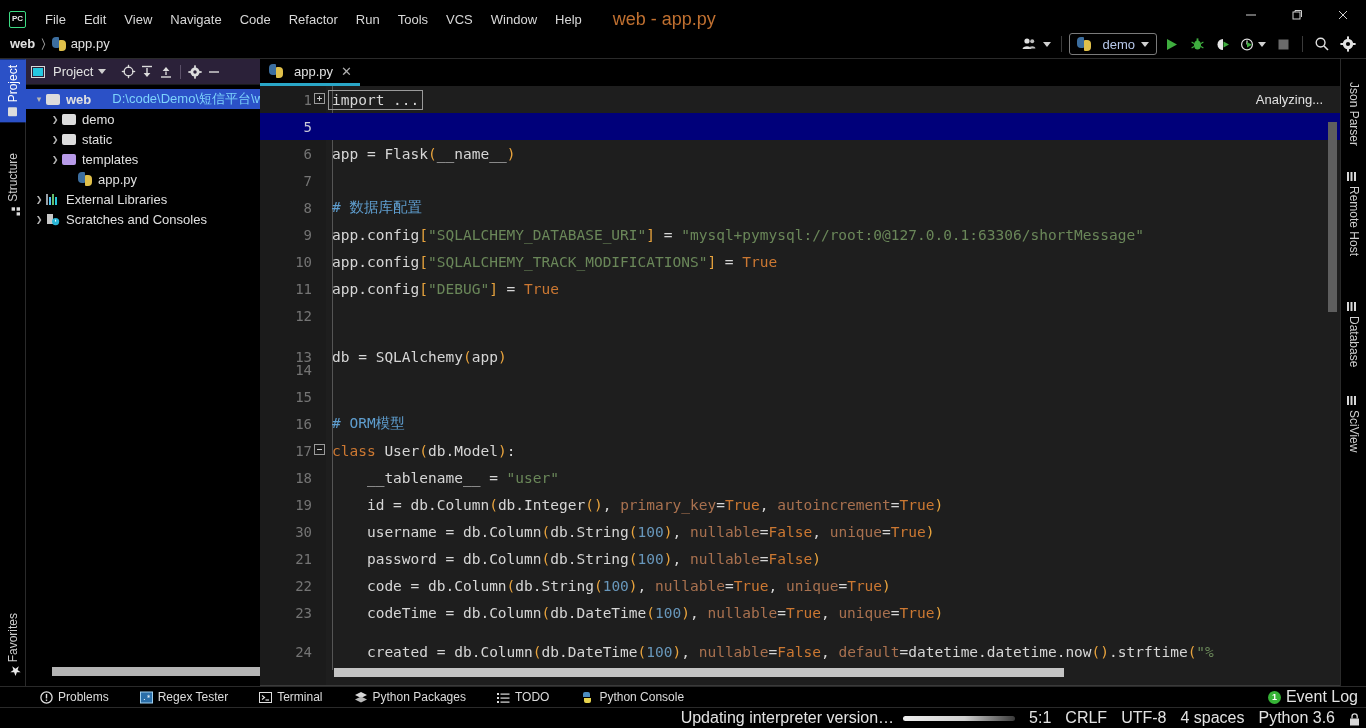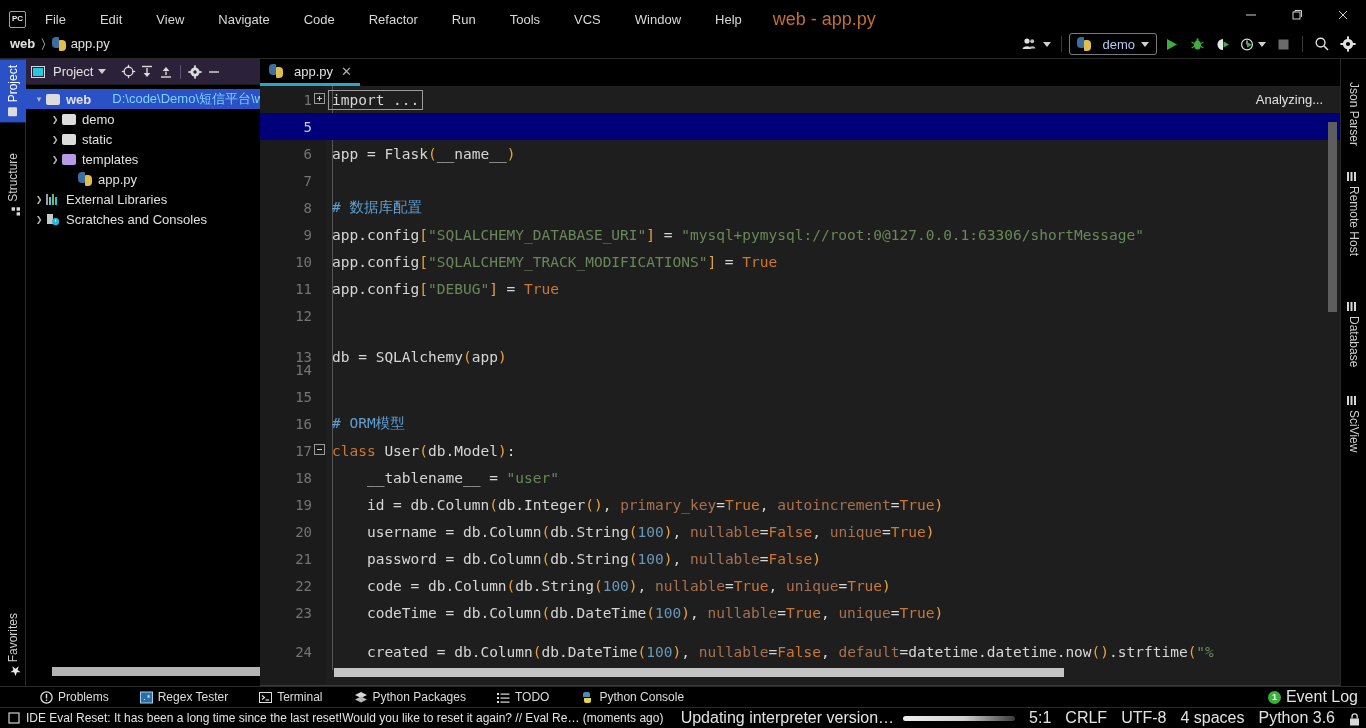--- a/index.html
+++ b/index.html
@@ -16,21 +16,21 @@
     position: absolute; left: 0; top: 0; width: 1366px; height: 40px;
     background: #000; display: flex; align-items: center;
     border-bottom: 1px solid #1b1b1b;
   }
   .pc-logo {
     width: 17px; height: 17px; margin-left: 9px; margin-right: 10px;
     border: 1.5px solid #3ddc84; border-radius: 2px;
     color: #e8e8e8; font-size: 8px; line-height: 14px; text-align: center;
     font-family: "Liberation Sans", sans-serif; font-weight: bold;
   }
-  .menu { display: flex; align-items: flex-end; gap: 16px; }
+  .menu { display: flex; align-items: flex-end; gap: 0px; }
   .menu-item {
     color: #d8d8d8; font-size: 13px; padding: 3px 9px; cursor: default;
     white-space: nowrap;
   }
   .win-title { color: #c07030; font-size: 18px; margin-left: 22px; white-space: nowrap; }
   .win-ctrls { position: absolute; right: 0; top: 0; height: 29px; display: flex; }
   .win-btn {
     width: 46px; height: 29px; color: #cfcfcf; font-size: 14px;
     display: flex; align-items: center; justify-content: center;
   }
@@ -551,21 +551,21 @@
             <span class="ln">18</span>
             <span class="fold"></span>
             <span class="code"><span class="dim">    __tablename__ = </span><span class="str">"user"</span></span>
           </div>
           <div class="line" style="top: 405px;">
             <span class="ln">19</span>
             <span class="fold"></span>
             <span class="code"><span class="dim">    id = db.Column</span><span class="par">(</span><span class="dim">db.Integer</span><span class="par">()</span><span class="dim">, </span><span class="named">primary_key</span><span class="dim">=</span><span class="kw">True</span><span class="dim">, </span><span class="named">autoincrement</span><span class="dim">=</span><span class="kw">True</span><span class="par">)</span></span>
           </div>
           <div class="line" style="top: 432px;">
-            <span class="ln">20</span>
+            <span class="ln">30</span>
             <span class="fold"></span>
             <span class="code"><span class="dim">    username = db.Column</span><span class="par">(</span><span class="dim">db.String</span><span class="par">(</span><span class="num">100</span><span class="par">)</span><span class="dim">, </span><span class="named">nullable</span><span class="dim">=</span><span class="kw">False</span><span class="dim">, </span><span class="named">unique</span><span class="dim">=</span><span class="kw">True</span><span class="par">)</span></span>
           </div>
           <div class="line" style="top: 459px;">
             <span class="ln">21</span>
             <span class="fold"></span>
             <span class="code"><span class="dim">    password = db.Column</span><span class="par">(</span><span class="dim">db.String</span><span class="par">(</span><span class="num">100</span><span class="par">)</span><span class="dim">, </span><span class="named">nullable</span><span class="dim">=</span><span class="kw">False</span><span class="par">)</span></span>
           </div>
           <div class="line" style="top: 486px;">
             <span class="ln">22</span>
@@ -687,28 +687,20 @@
           <span>Python Console</span>
         </div>
       </div>
     <div class="bot-right">
       <span class="badge-1">1</span>
       <span class="st-cell">Event Log</span>
     </div>
   </div>
 
   <div class="status">
-    <div class="st-msg">
-      <span style="display:inline-flex">
-        <svg width="12" height="12" viewBox="0 0 12 12">
-            <rect x="1" y="1" width="10" height="10" fill="none" stroke="#d0d0d0" stroke-width="1.2"></rect>
-          </svg>
-      </span>
-      <span>IDE Eval Reset: It has been a long time since the last reset!Would you like to reset it again? // Eval Re… (moments ago)</span>
-    </div>
     <div class="st-right">
       <div class="prog-wrap">
         <span class="st-cell">Updating interpreter version…</span>
         <span class="progress-track"></span>
       </div>
       <span class="st-cell">5:1</span>
       <span class="st-cell">CRLF</span>
       <span class="st-cell">UTF-8</span>
       <span class="st-cell">4 spaces</span>
       <span class="st-cell">Python 3.6</span>

